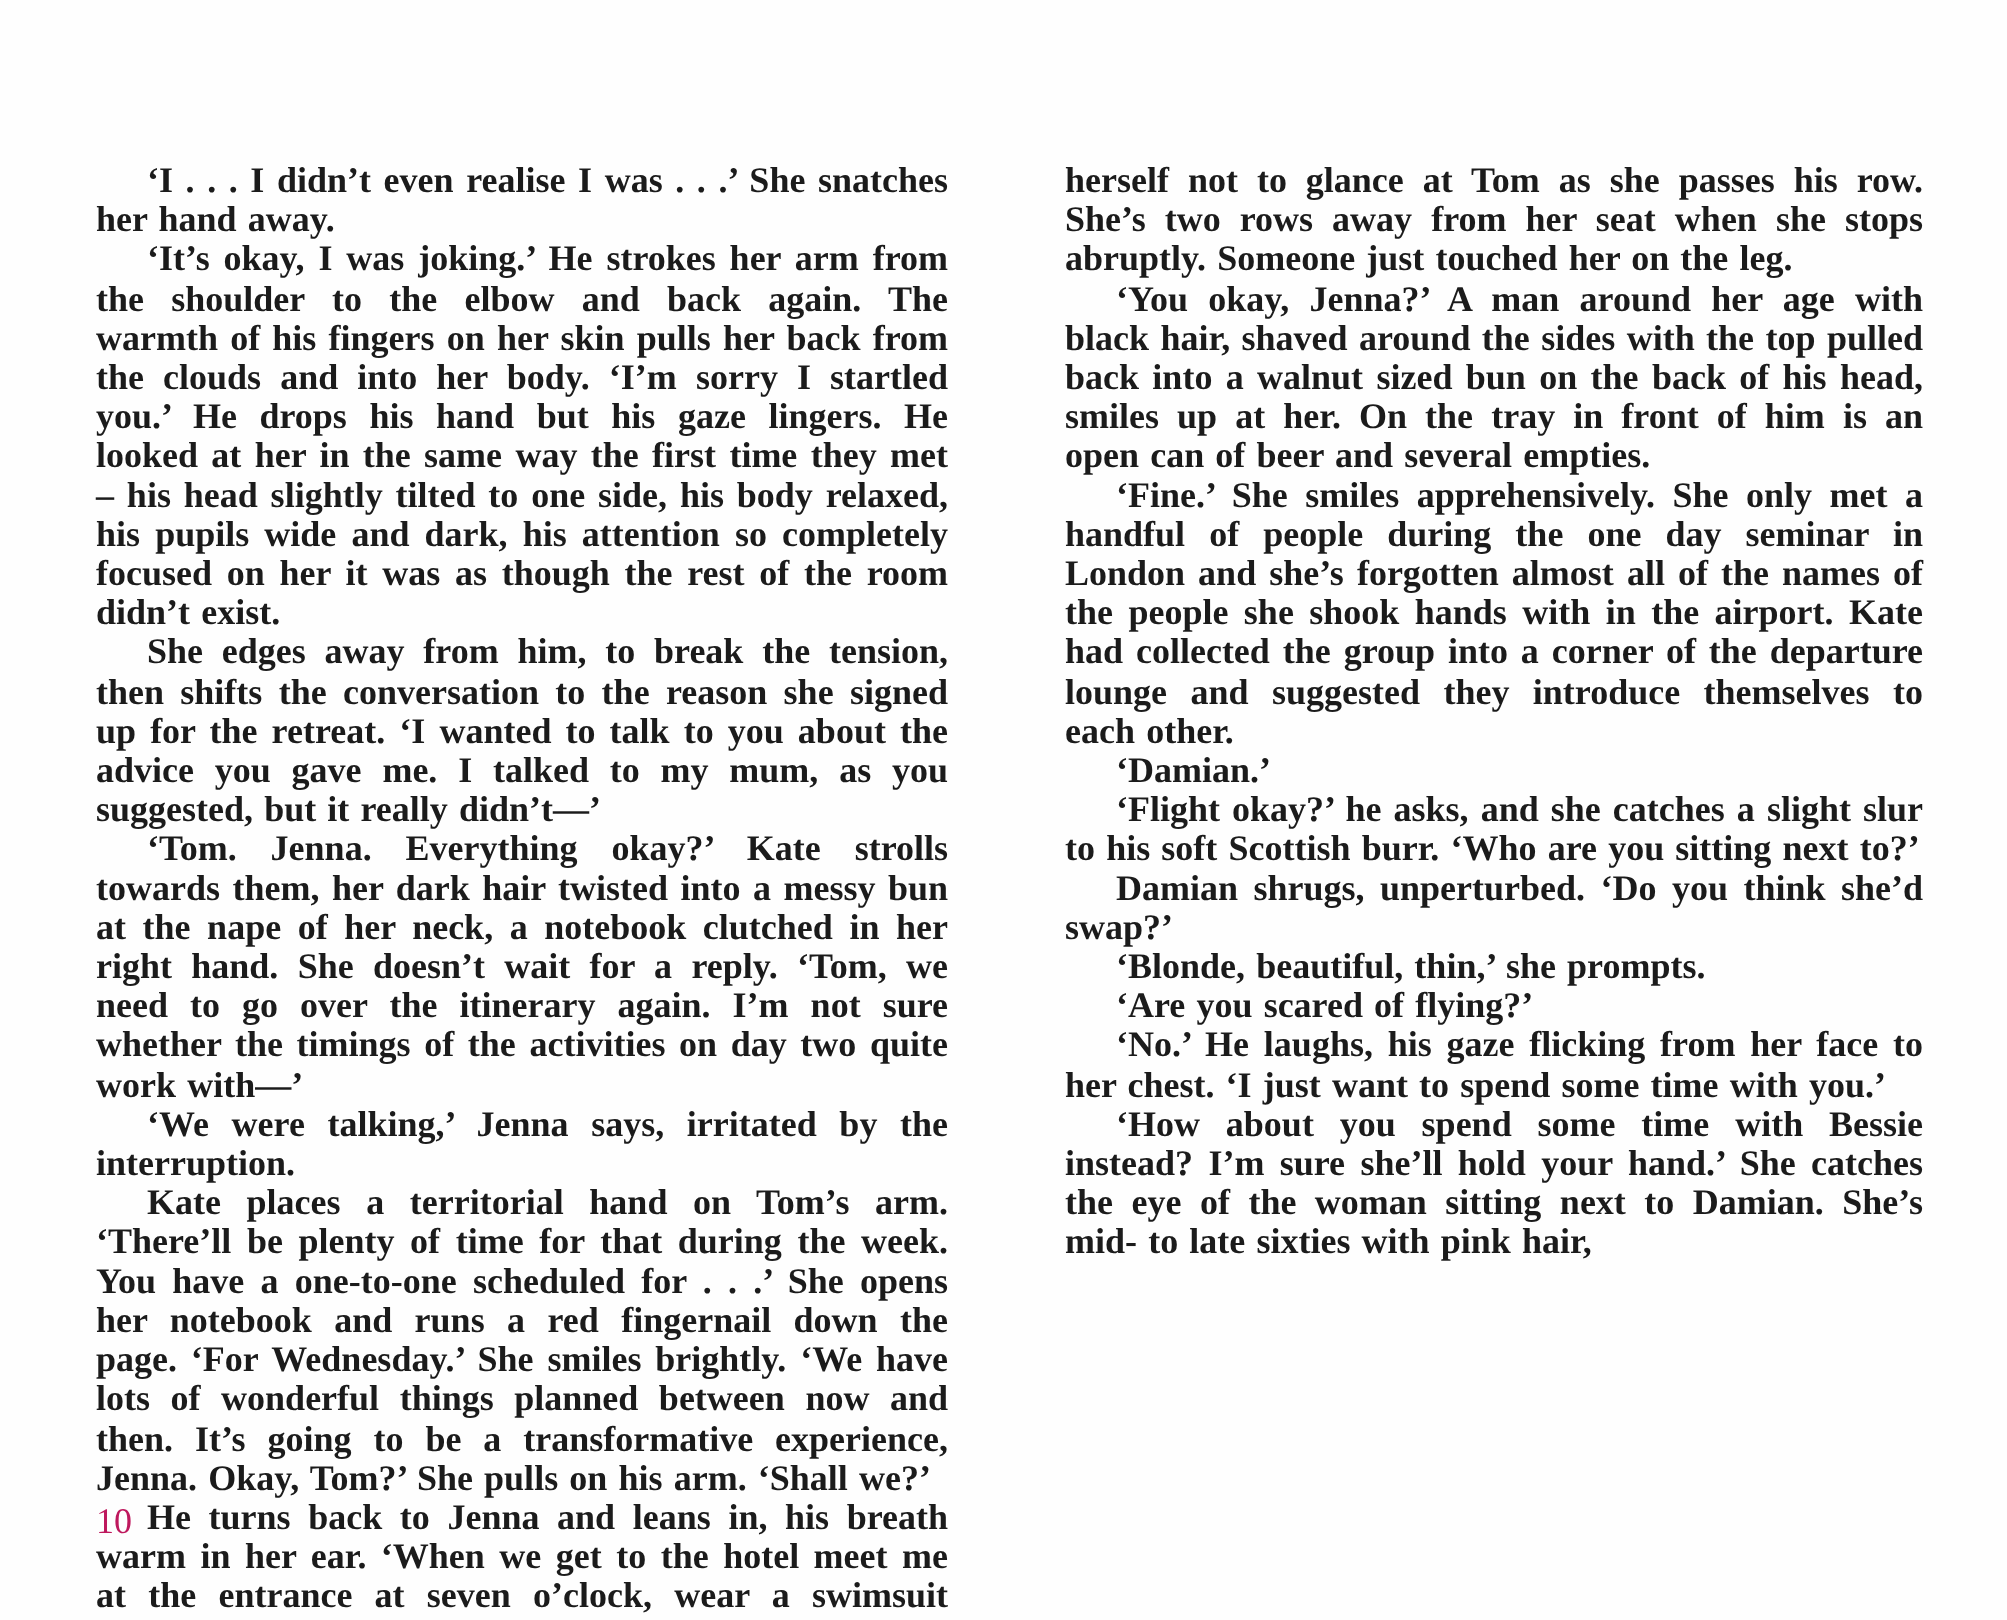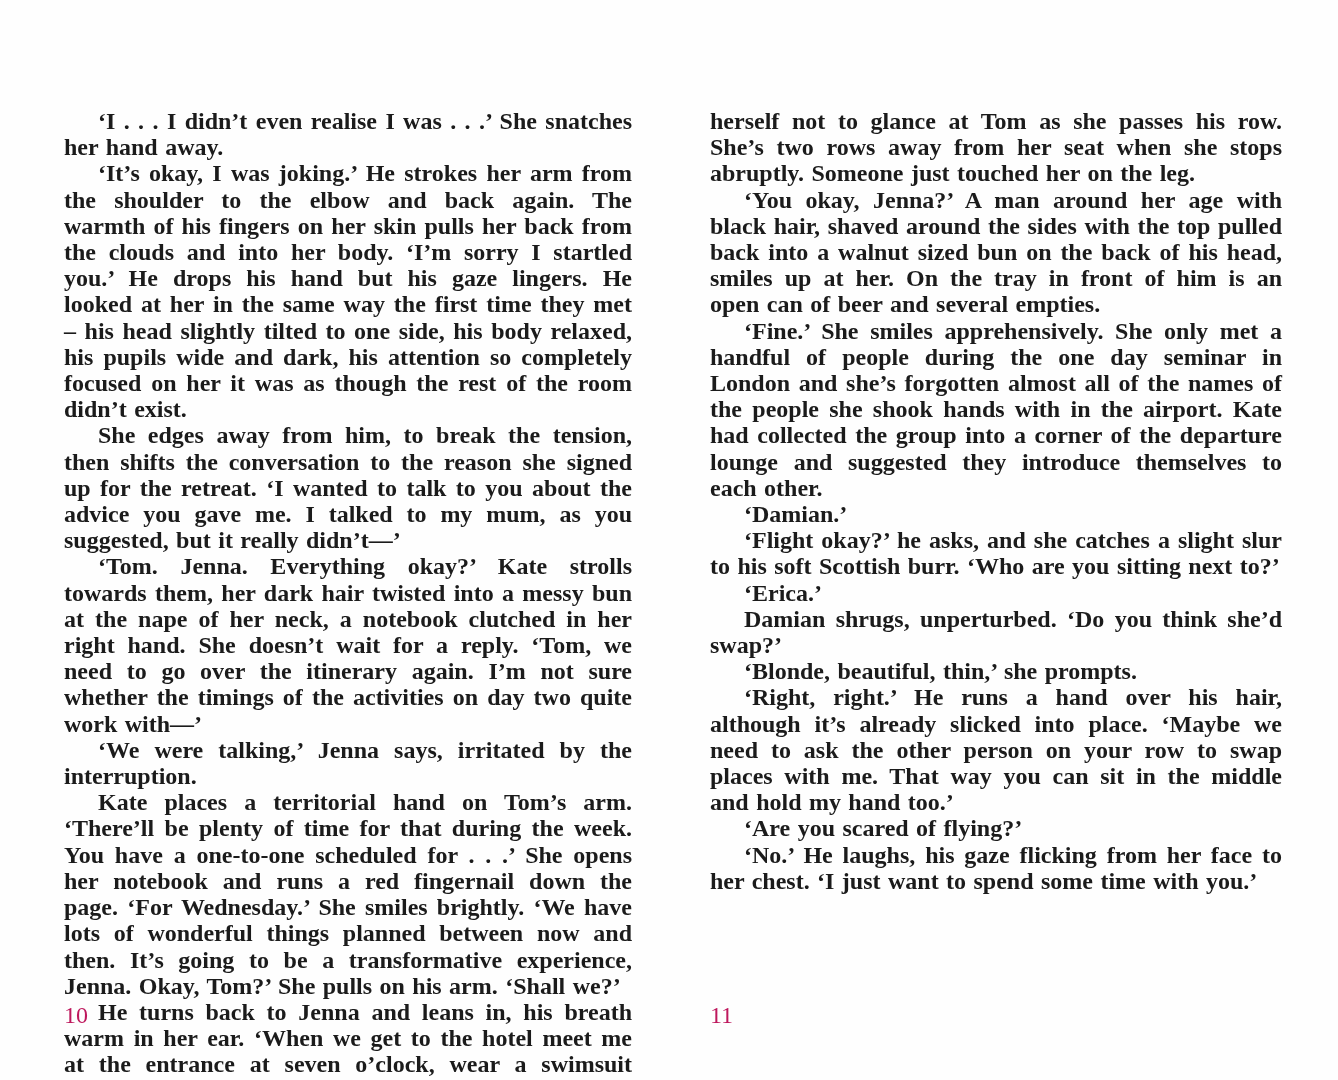--- a/index.html
+++ b/index.html
@@ -57,25 +57,23 @@
       <p class="para">He turns back to Jenna and leans in, his breath warm in her ear. ‘When we get to the hotel meet me at the entrance at seven o’clock, wear a swimsuit under your clothes and bring a dressing gown.’</p>
       <p class="para">Before she can reply he’s gone, marched back to his seat by Kate. Sighing, she makes her way back down the aisle, forcing</p>
     </div>
 
   <div class="text-block right">
       <p class="para noindent">herself not to glance at Tom as she passes his row. She’s two rows away from her seat when she stops abruptly. Someone just touched her on the leg.</p>
       <p class="para">‘You okay, Jenna?’ A man around her age with black hair, shaved around the sides with the top pulled back into a walnut sized bun on the back of his head, smiles up at her. On the tray in front of him is an open can of beer and several empties.</p>
       <p class="para">‘Fine.’ She smiles apprehensively. She only met a handful of people during the one day seminar in London and she’s forgotten almost all of the names of the people she shook hands with in the airport. Kate had collected the group into a corner of the departure lounge and suggested they introduce themselves to each other.</p>
       <p class="para">‘Damian.’</p>
       <p class="para">‘Flight okay?’ he asks, and she catches a slight slur to his soft Scottish burr. ‘Who are you sitting next to?’</p>
-      <p class="para">‘Erica.’</p>
       <p class="para">Damian shrugs, unperturbed. ‘Do you think she’d swap?’</p>
       <p class="para">‘Blonde, beautiful, thin,’ she prompts.</p>
-      <p class="para">‘Right, right.’ He runs a hand over his hair, although it’s already slicked into place. ‘Maybe we need to ask the other person on your row to swap places with me. That way you can sit in the middle and hold my hand too.’</p>
       <p class="para">‘Are you scared of flying?’</p>
       <p class="para">‘No.’ He laughs, his gaze flicking from her face to her chest. ‘I just want to spend some time with you.’</p>
+      <p class="para">‘How about you spend some time with Bessie instead? I’m sure she’ll hold your hand.’ She catches the eye of the woman sitting next to Damian. She’s mid- to late sixties with pink hair,</p>
     </div>
 
   <div class="folio left">10</div>
 
-  <div class="folio right">11</div>
 
 </div>
 
 </body></html>

